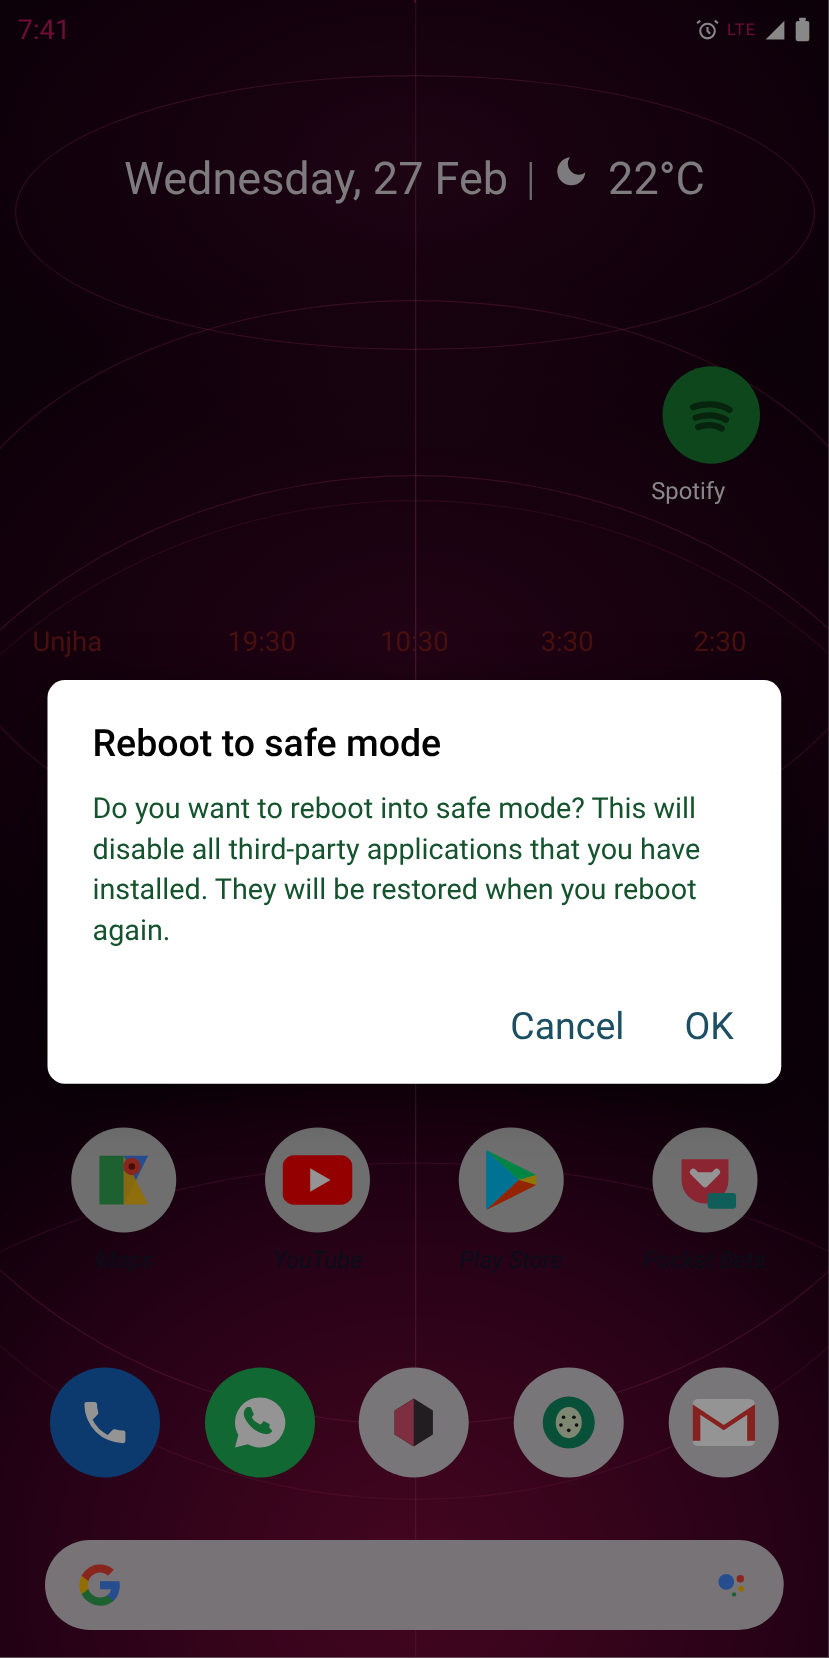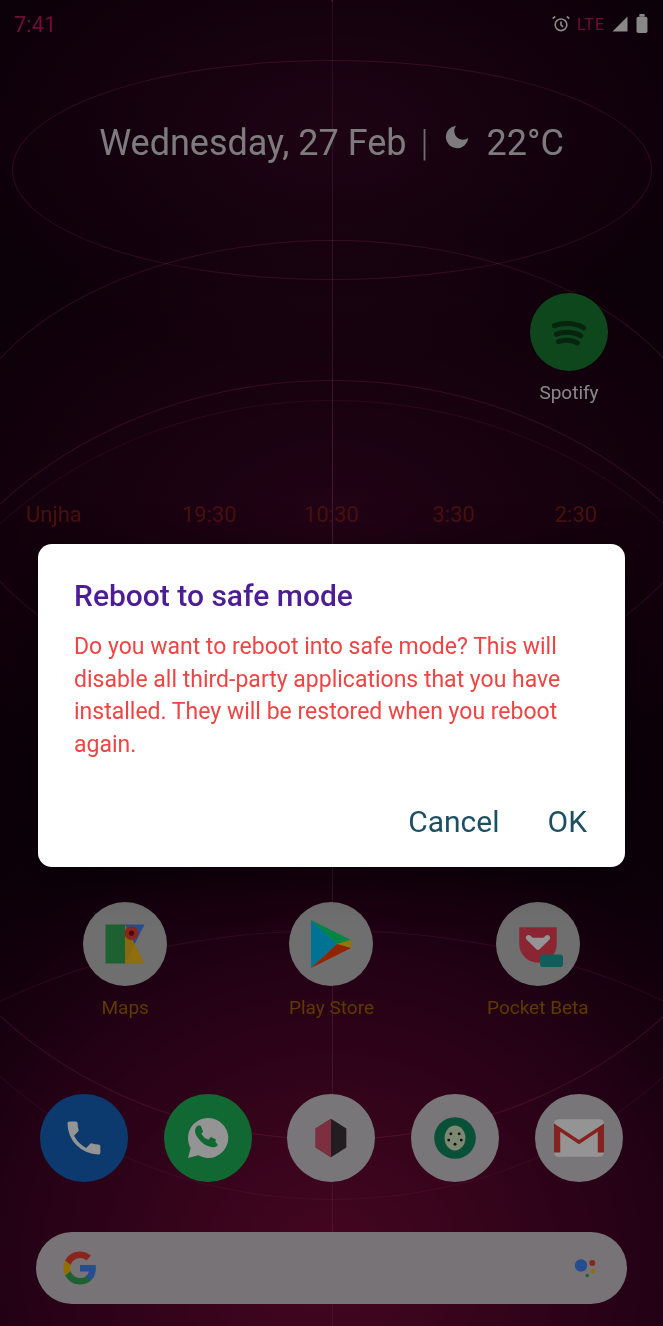--- a/index.html
+++ b/index.html
@@ -58,41 +58,41 @@
 
   .datetemp {
     position:absolute; top:122px; left:0; right:0;
     display:flex; align-items:flex-start; justify-content:center; gap:14px;
     font-size:36px; font-weight:400; color:#d8d5d7;
   }
   .divider { color:#bcb8bb; font-weight:300; }
   .moon { width:30px; height:30px; }
 
   
-  .spotify-wrap { position:absolute; top:293px; right:46px; width:96px; text-align:center; }
+  .spotify-wrap { position:absolute; top:293px; right:46px; width:96px; text-align:left; }
   .icon-circle { width:78px; height:78px; border-radius:50%; margin:0 auto 10px; display:flex; align-items:center; justify-content:center; }
   .spotify-wrap .label { font-size:19px; color:#eaeaea; }
 
   
   .clockrow {
     position:absolute; top:502px; left:0; right:0;
     display:flex; justify-content:space-around; align-items:baseline;
     padding:0 26px; font-size:22px; color:#7f1d1d;
   }
   .clockrow > span { flex:1; text-align:center; }
   .clockrow > span:first-child { text-align:left; }
 
   
   .app-row {
     position:absolute; top:902px; left:0; right:0;
     display:flex; justify-content:space-around; padding:0 22px;
   }
   .app-icon { width:110px; text-align:center; }
   .app-icon .bubble { width:84px; height:84px; border-radius:50%; margin:0 auto 10px; background:#bfbfc2; display:flex; align-items:center; justify-content:center; }
-  .app-icon .lbl { font-size:19px; color:#a16207; white-space:nowrap; }
+  .app-icon .lbl { font-size:19px; color:#0f172a; white-space:nowrap;font-style:italic; }
 
   
   .dock {
     position:absolute; top:1094px; left:0; right:0;
     display:flex; justify-content:space-around; padding:0 22px;
   }
   .dock .bubble { width:88px; height:88px; border-radius:50%; display:flex; align-items:center; justify-content:center; }
 
   
   .searchpill {
@@ -103,22 +103,22 @@
   }
 
   
   .dialog {
     position:absolute; z-index:5;
     left:38px; right:38px; top:544px;
     background:#ffffff; border-radius:14px;
     padding:34px 36px 22px 36px;
     box-shadow:0 10px 40px rgba(0,0,0,.5);
   }
-  .dialog h1 { font-size:30px; font-weight:500; color:#4c1d95; margin-bottom:18px; }
-  .dialog p  { font-size:23px; line-height:1.42; color:#ef4444; }
+  .dialog h1 { font-size:30px; font-weight:500; color:#000000; margin-bottom:18px; }
+  .dialog p  { font-size:23px; line-height:1.42; color:#14532d; }
   .dialog .actions { display:flex; justify-content:flex-end; gap:44px; margin-top:36px; }
   .dialog .actions button {
     background:none; border:none; font-size:30px; color:#1d4f63; cursor:pointer;
     font-family:inherit; padding:6px 2px;
   }
 </style>
 </head>
 <body>
 
 <div class="wallpaper">
@@ -134,21 +134,21 @@
 <div class="dim"></div>
 
 <div class="statusbar">
   <span>7:41</span>
   <div class="status-right">
     <svg width="20" height="20" viewBox="0 0 24 24" fill="none" stroke="#eaeaea" stroke-width="2">
         <circle cx="12" cy="13" r="7"></circle>
         <path d="M12 9v4l2.5 2.5"></path>
         <path d="M5 3l-3 2.5M19 3l3 2.5"></path>
       </svg>
-    <span style="font-size:16px;letter-spacing:1px;">LTE</span>
+    <span style="font-size:13px;letter-spacing:1px;">LTE</span>
     <svg width="18" height="18" viewBox="0 0 24 24">
         <path fill="#eaeaea" d="M2 22h20V2z"></path>
       </svg>
     <svg width="14" height="20" viewBox="0 0 14 22">
         <rect x="1" y="3" width="12" height="18" rx="2" fill="#eaeaea"></rect>
         <rect x="4" y="0" width="6" height="3" rx="1" fill="#eaeaea"></rect>
       </svg>
   </div>
 </div>
 
@@ -189,20 +189,29 @@
       <div class="bubble">
         <svg width="52" height="52" viewBox="0 0 24 24">
             <path fill="#34a853" d="M3 3h9v18H3z"></path>
             <path fill="#4285f4" d="M12 3h9L12 21z"></path>
             <path fill="#fbbc05" d="M12 3l9 18h-9z" opacity=".9"></path>
             <circle cx="15" cy="7" r="3.2" fill="#ea4335"></circle>
             <circle cx="15" cy="7" r="1.2" fill="#7a1410"></circle>
           </svg>
       </div>
       <div class="lbl">Maps</div>
+    </div>
+    <div class="app-icon">
+      <div class="bubble">
+        <svg width="56" height="40" viewBox="0 0 24 17">
+            <rect width="24" height="17" rx="4" fill="#ff0000"></rect>
+            <path fill="#fff" d="M9.5 4.5l7 4-7 4z"></path>
+          </svg>
+      </div>
+      <div class="lbl">YouTube</div>
     </div>
     <div class="app-icon">
       <div class="bubble">
         <svg width="48" height="52" viewBox="0 0 24 26">
             <path fill="#00c4ff" d="M2 1l13 12L2 25z"></path>
             <path fill="#00e676" d="M2 1l20 10-7 2z"></path>
             <path fill="#ffcd00" d="M15 13l7-2v4z"></path>
             <path fill="#ff3d00" d="M2 25l20-10-7-2z"></path>
           </svg>
       </div>

